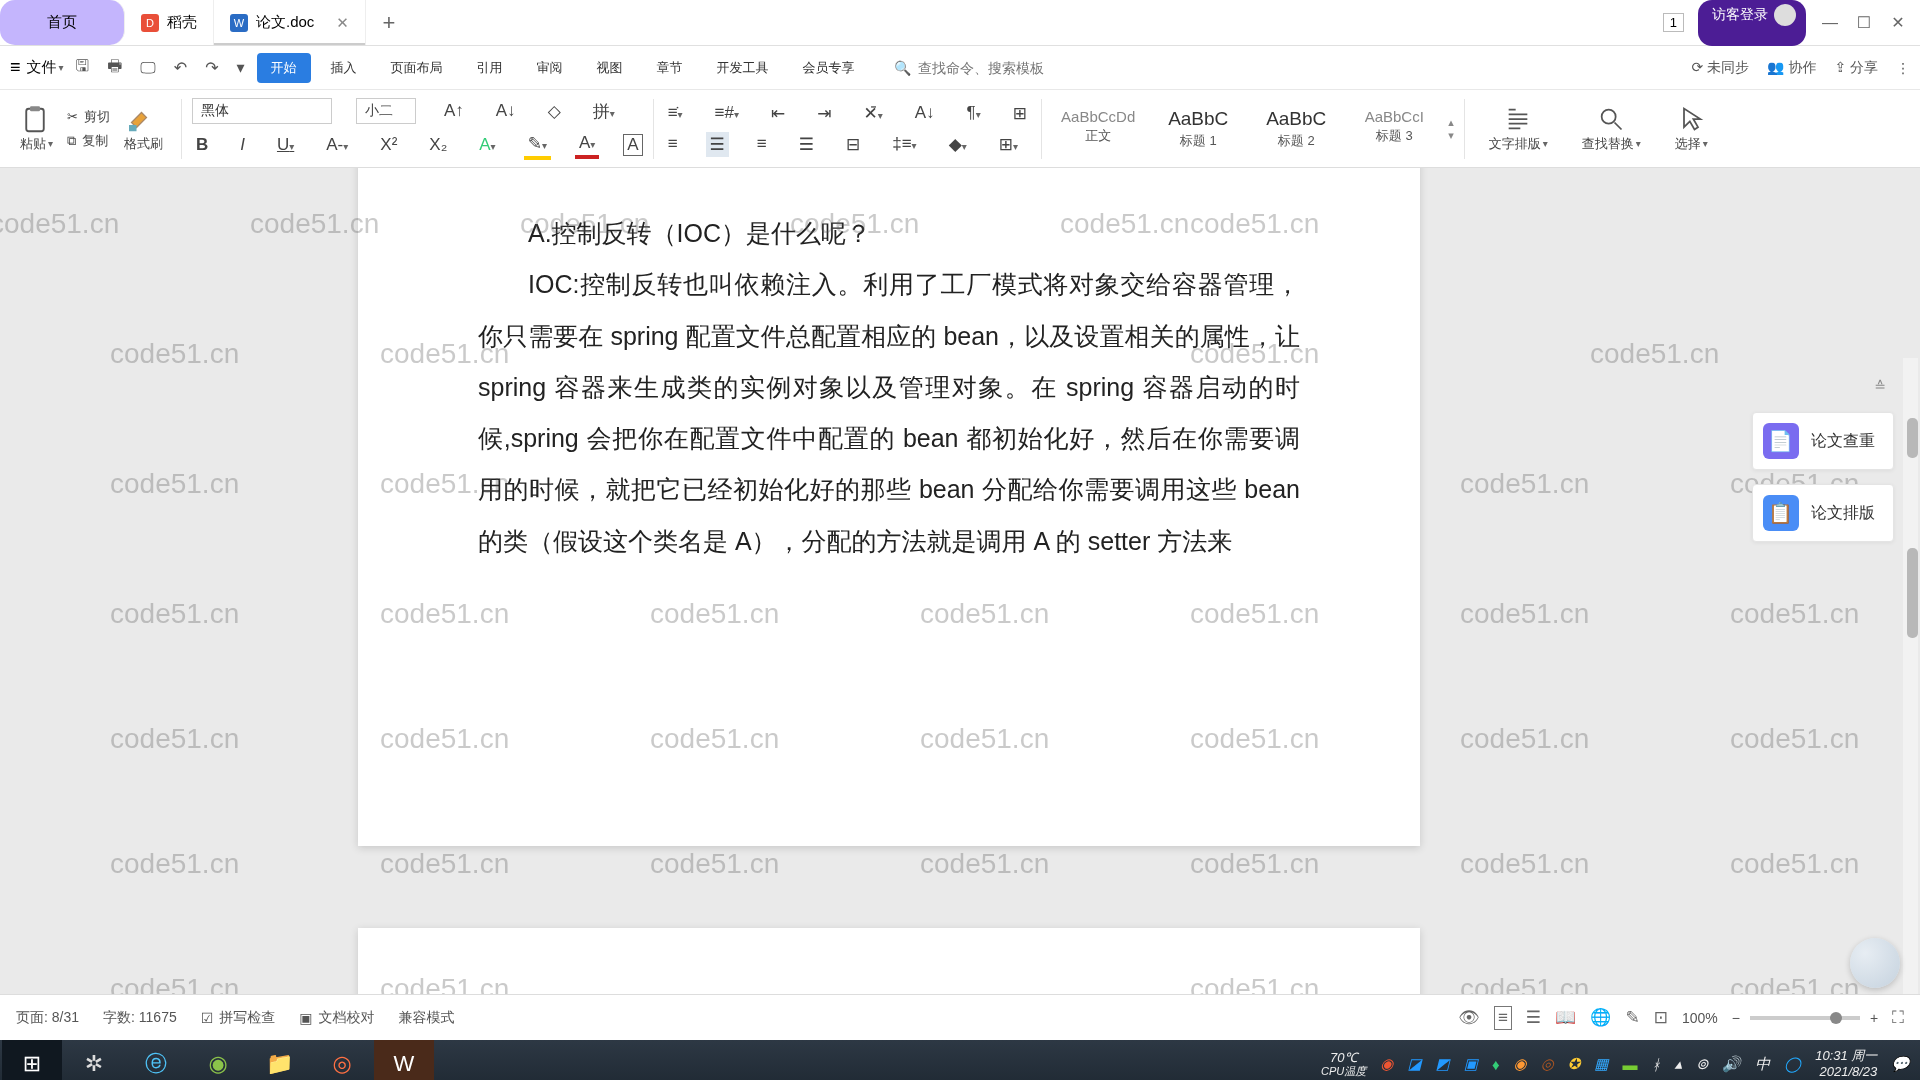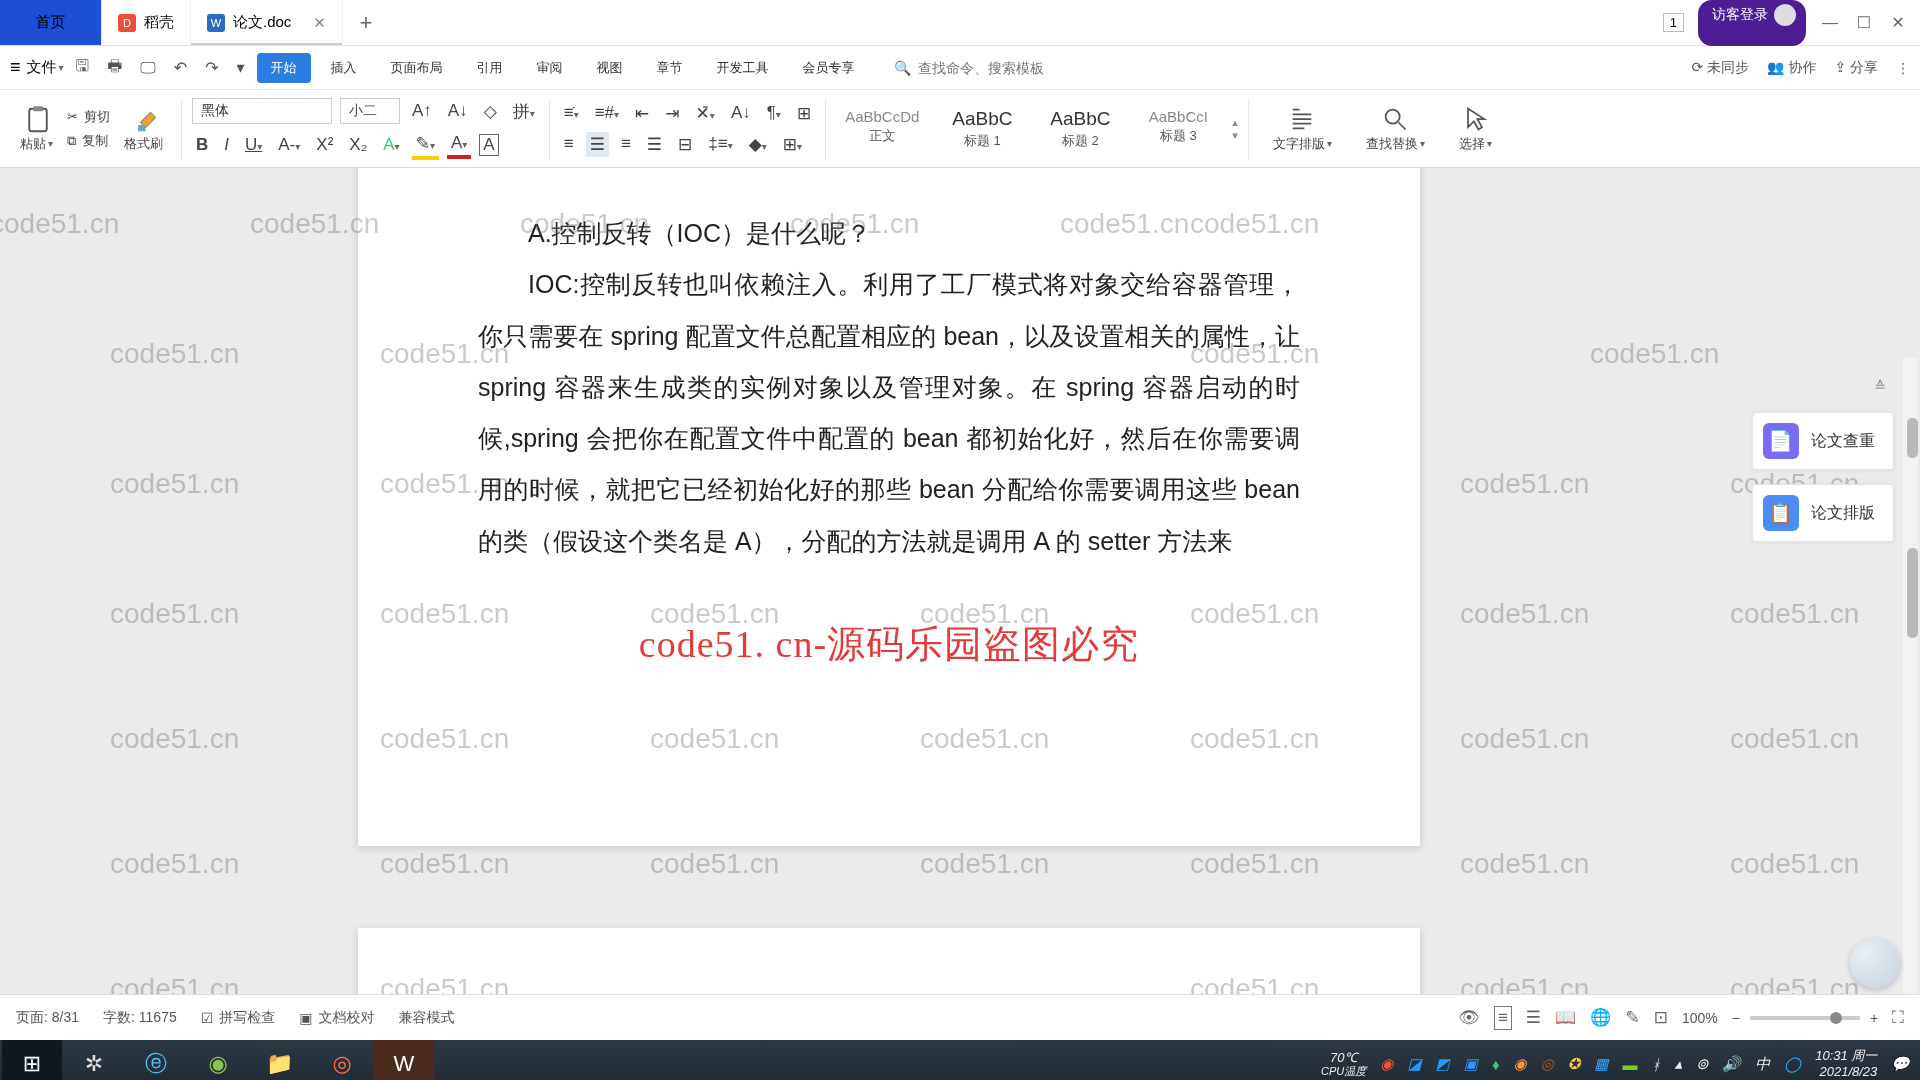--- a/index.html
+++ b/index.html
@@ -1,20 +1,20 @@
 <!DOCTYPE html>
 <html><head>
 <meta charset="utf-8">
 <style>
   * { margin: 0; padding: 0; box-sizing: border-box; font-family: "Microsoft YaHei", Arial, sans-serif; }
   body { background: #f5f5f5; width: 1920px; height: 1080px; overflow: hidden; position: relative; }
   
   .titlebar { height: 46px; background: #fff; display: flex; align-items: stretch; border-bottom: 1px solid #e0e0e0; }
   .tab { display: flex; align-items: center; padding: 0 16px; gap: 8px; font-size: 15px; border-right: 1px solid #eee; cursor: pointer; }
-  .tab.home { background: #1d4ed8; width: 102px; justify-content: center; }
+  .tab.home { background: #c4b5fd; width: 125px; justify-content: center; border-radius: 15px; }
   .tab .ticon { width: 18px; height: 18px; display: inline-flex; }
   .tab .ticon.red { background: #e94f39; border-radius: 3px; color:#fff; font-size:11px; align-items:center; justify-content:center;}
   .tab .ticon.blue { background: #2a6cc4; border-radius: 3px; color:#fff; font-size:11px; align-items:center; justify-content:center;}
   .tab.active { background: #fff; box-shadow: inset 0 -2px 0 #ccc; }
   .tab .close-x { margin-left: 14px; color: #888; }
   .tab-add { width: 46px; display:flex; align-items:center; justify-content:center; font-size:22px; color:#666;}
   .title-spacer { flex: 1; }
   .title-right { display:flex; align-items:center; gap:14px; padding-right:12px; }
   .badge-num { border:1px solid #bbb; padding:1px 6px; font-size:13px; }
   .guest-btn { background:#4c1d95; color:#fff; padding:4px 10px 20px 14px; border-radius:14px; display:flex; align-items:center; gap:6px; font-size:14px;}
@@ -25,29 +25,29 @@
   .menubar .hamb { font-size:18px;}
   .menubar .file-m { font-size:15px; display:flex; align-items:center; gap:2px;}
   .menubar .qicon { font-size:16px; color:#555; padding:0 6px; cursor:pointer;}
   .menubar .mtab { font-size:13px; padding:6px 14px; cursor:pointer; color:#333;}
   .menubar .mtab.on { background:#2a7de1; color:#fff; border-radius:4px;}
   .menubar .search { margin-left:20px; display:flex; align-items:center; gap:6px; color:#999; font-size:14px;}
   .menubar .search input { border:none; outline:none; font-size:14px; color:#666; width:200px; padding:4px 0;}
   .menubar .right { margin-left:auto; display:flex; align-items:center; gap:18px; color:#555; font-size:14px;}
   
   .ribbon { height:78px; background:#fff; display:flex; align-items:center; padding:4px 12px; gap:6px; border-bottom:1px solid #ddd;}
-  .rib-col { display:flex; flex-direction:column; align-items:flex-end; gap:0; padding:0 8px;}
+  .rib-col { display:flex; flex-direction:column; align-items:flex-start; gap:0; padding:0 8px;}
   .rib-col.big svg { width:30px; height:30px;}
   .rib-lbl { font-size:13px; color:#444; display:flex; align-items:center; gap:2px;}
   .rib-mini { display:flex; flex-direction:column; gap:6px; font-size:13px; color:#444;}
   .rib-mini .row { display:flex; align-items:center; gap:6px;}
   .rib-sep { width:1px; height:60px; background:#e4e4e4; margin:0 4px;}
   .font-sel { border:1px solid #ccc; padding:3px 24px 3px 8px; font-size:14px; min-width:140px; background:#fff; color:#333;}
   .size-sel { border:1px solid #ccc; padding:3px 20px 3px 8px; font-size:14px; min-width:60px; background:#fff;}
-  .tb-row { display:flex; gap:8px; align-items:center; font-size:17px; color:#444;}
+  .tb-row { display:flex; gap:24px; align-items:center; font-size:17px; color:#444;}
   .tb-row .tbtn { cursor:pointer; padding:2px 4px;}
   .styles { display:flex; gap:10px;}
   .style-card { border:1px solid transparent; padding:2px 8px; text-align:center; cursor:pointer; min-width:88px;}
   .style-prev { font-size:19px; color:#333;}
   .style-prev.gray { color:#888; font-size:15px;}
   .style-name { font-size:13px; color:#555; margin-top:2px;}
   .rib-end { display:flex; flex-direction:column; align-items:center; gap:2px; padding:0 14px; cursor:pointer;}
   .rib-end svg { width:28px; height:28px;}
   
   .workspace { position:relative; height:calc(1080px - 46px - 44px - 78px - 38px - 48px); background:#eaeaea; overflow:hidden;}
@@ -272,21 +272,20 @@
       </span>
   </div>
 </div>
 
 <div class="workspace">
   <div class="page page1">
     <div class="doc-text">
       <span class="indent">A.控制反转（IOC）是什么呢？</span>
       <span class="indent">IOC:控制反转也叫依赖注入。利用了工厂模式将对象交给容器管理，你只需要在 spring 配置文件总配置相应的 bean，以及设置相关的属性，让 spring 容器来生成类的实例对象以及管理对象。在 spring 容器启动的时候,spring 会把你在配置文件中配置的 bean 都初始化好，然后在你需要调用的时候，就把它已经初始化好的那些 bean 分配给你需要调用这些 bean 的类（假设这个类名是 A），分配的方法就是调用 A 的 setter 方法来</span>
     </div>
-    <div class="wm-red">code51. cn-源码乐园盗图必究</div>
   </div>
   <div class="page page2">
     <div class="doc-text">
       <span style="display:block;">注入，而不需要你在 A 里面 new 这些 bean 了。</span>
 
     </div>
   </div>
 
   <div class="watermarks">
     <span class="wm" style="top:40px; left:-10px;">code51.cn</span>

